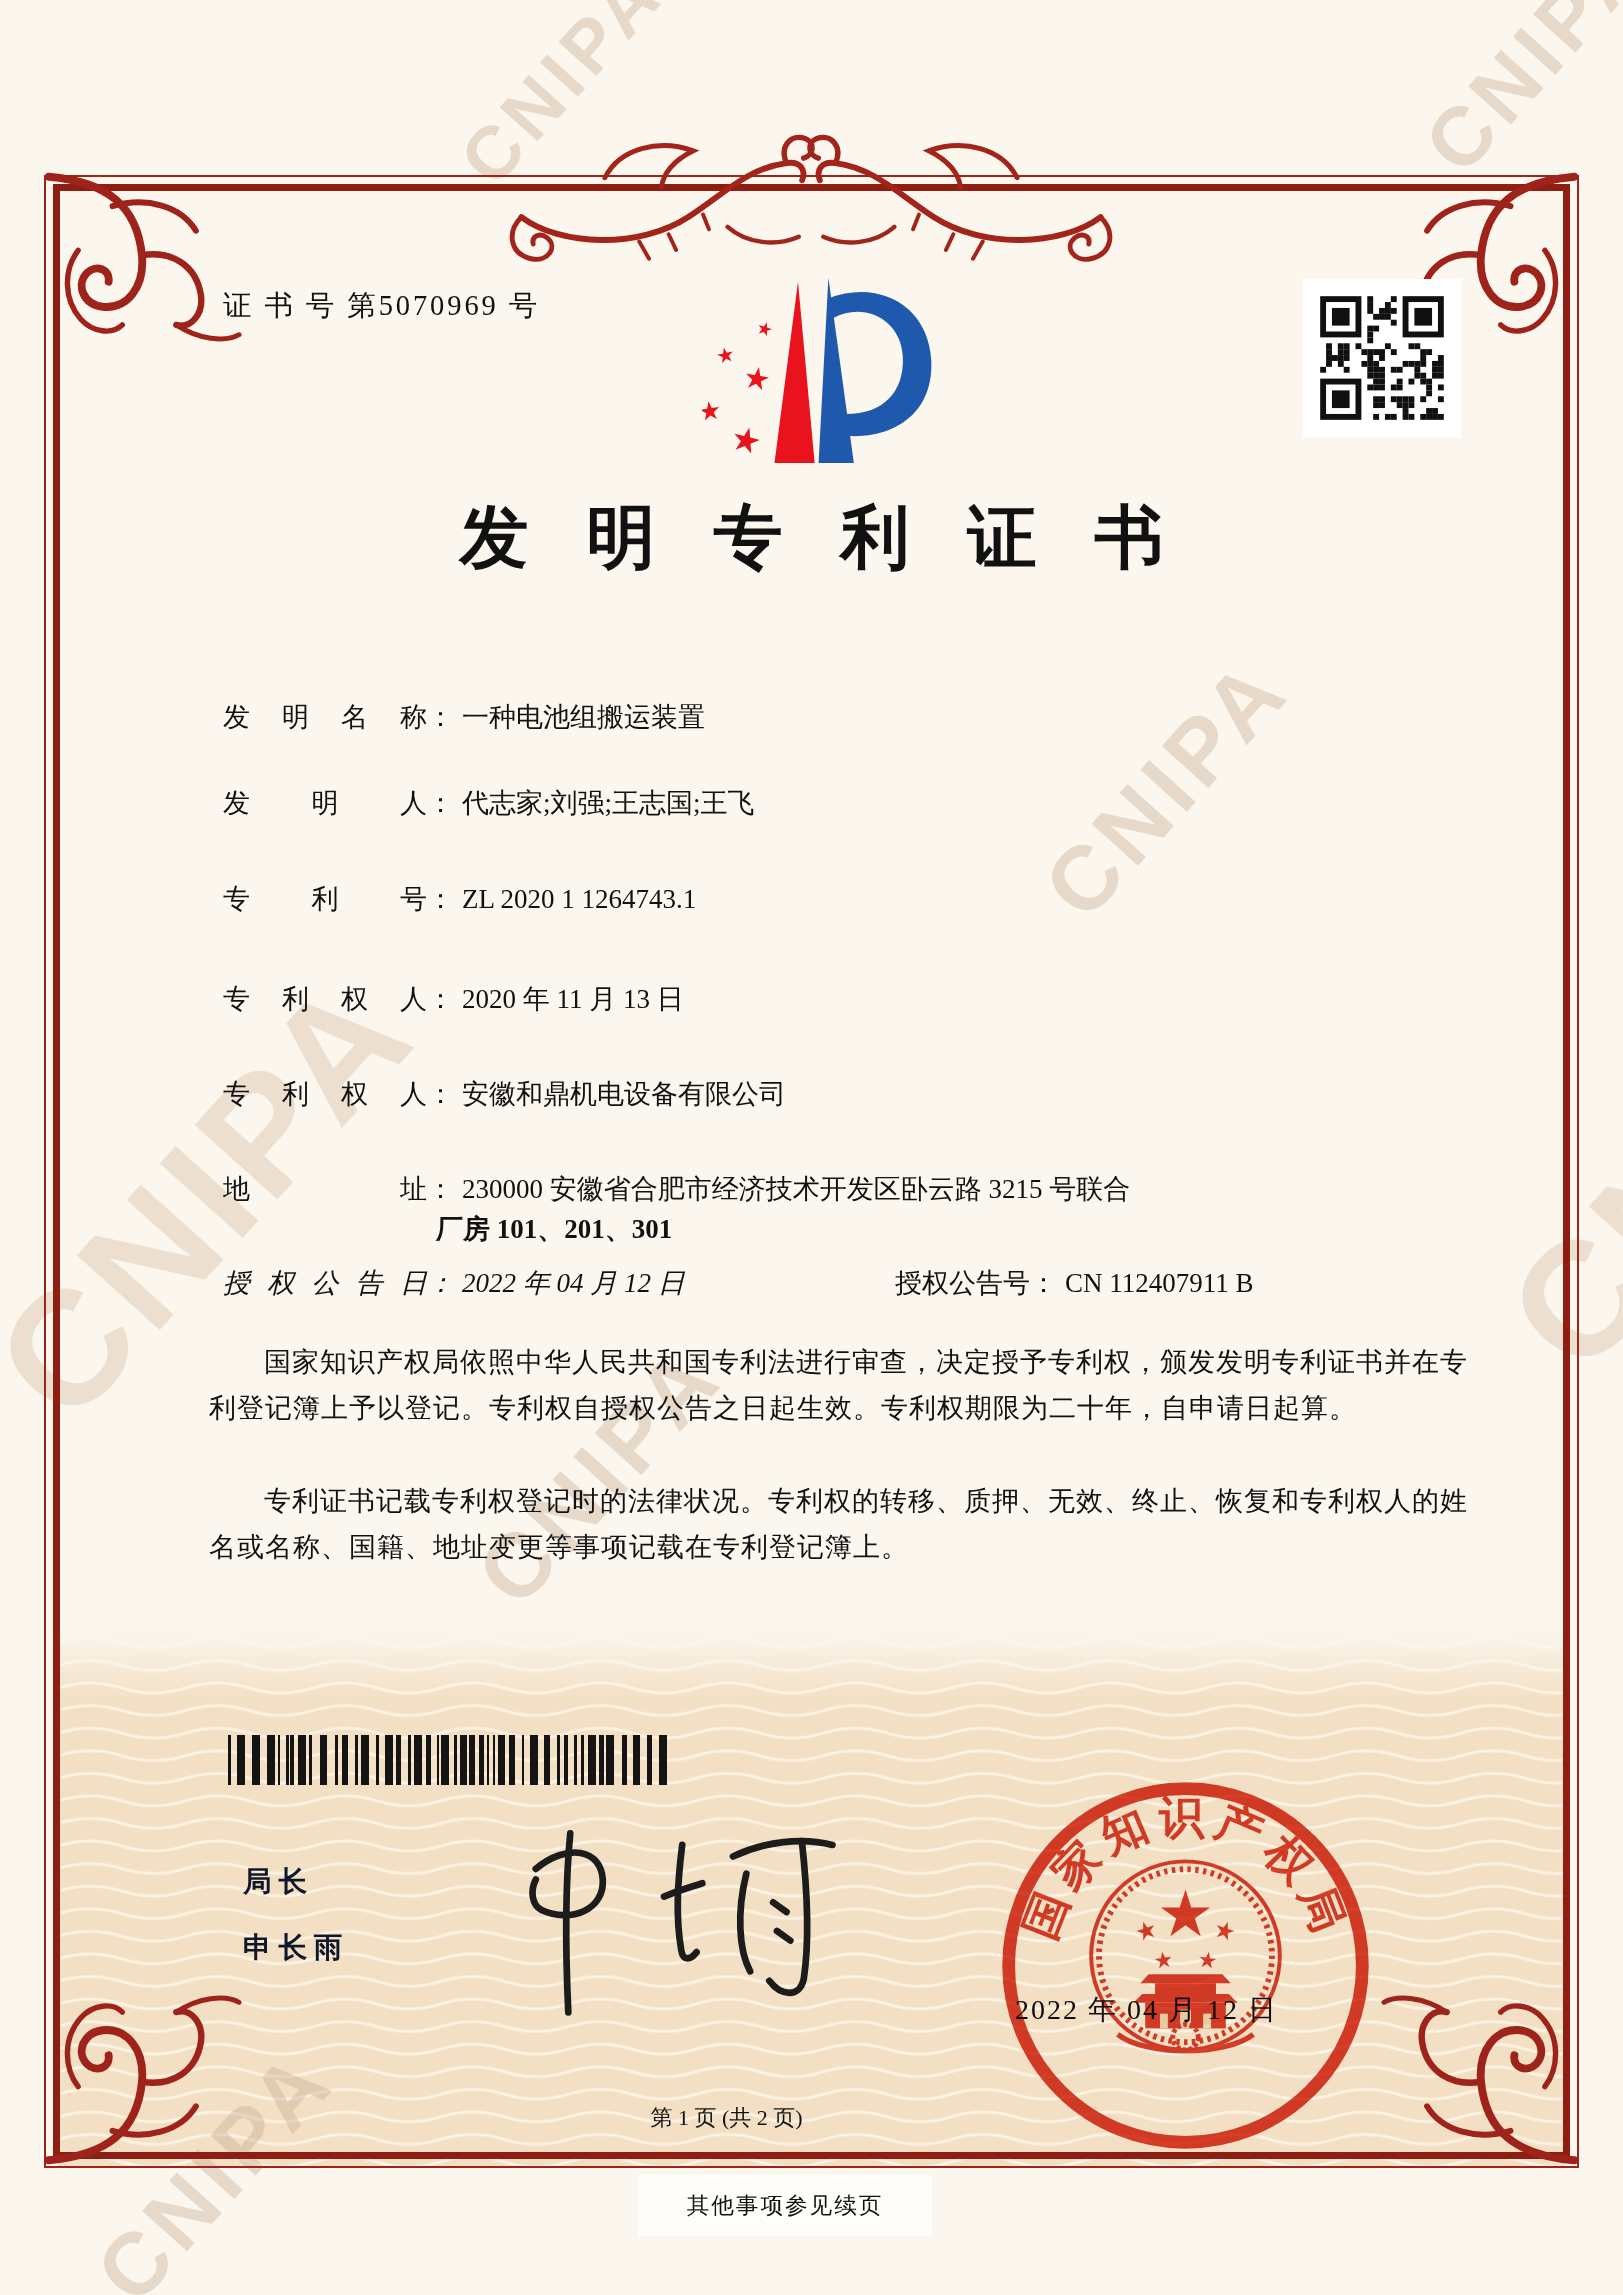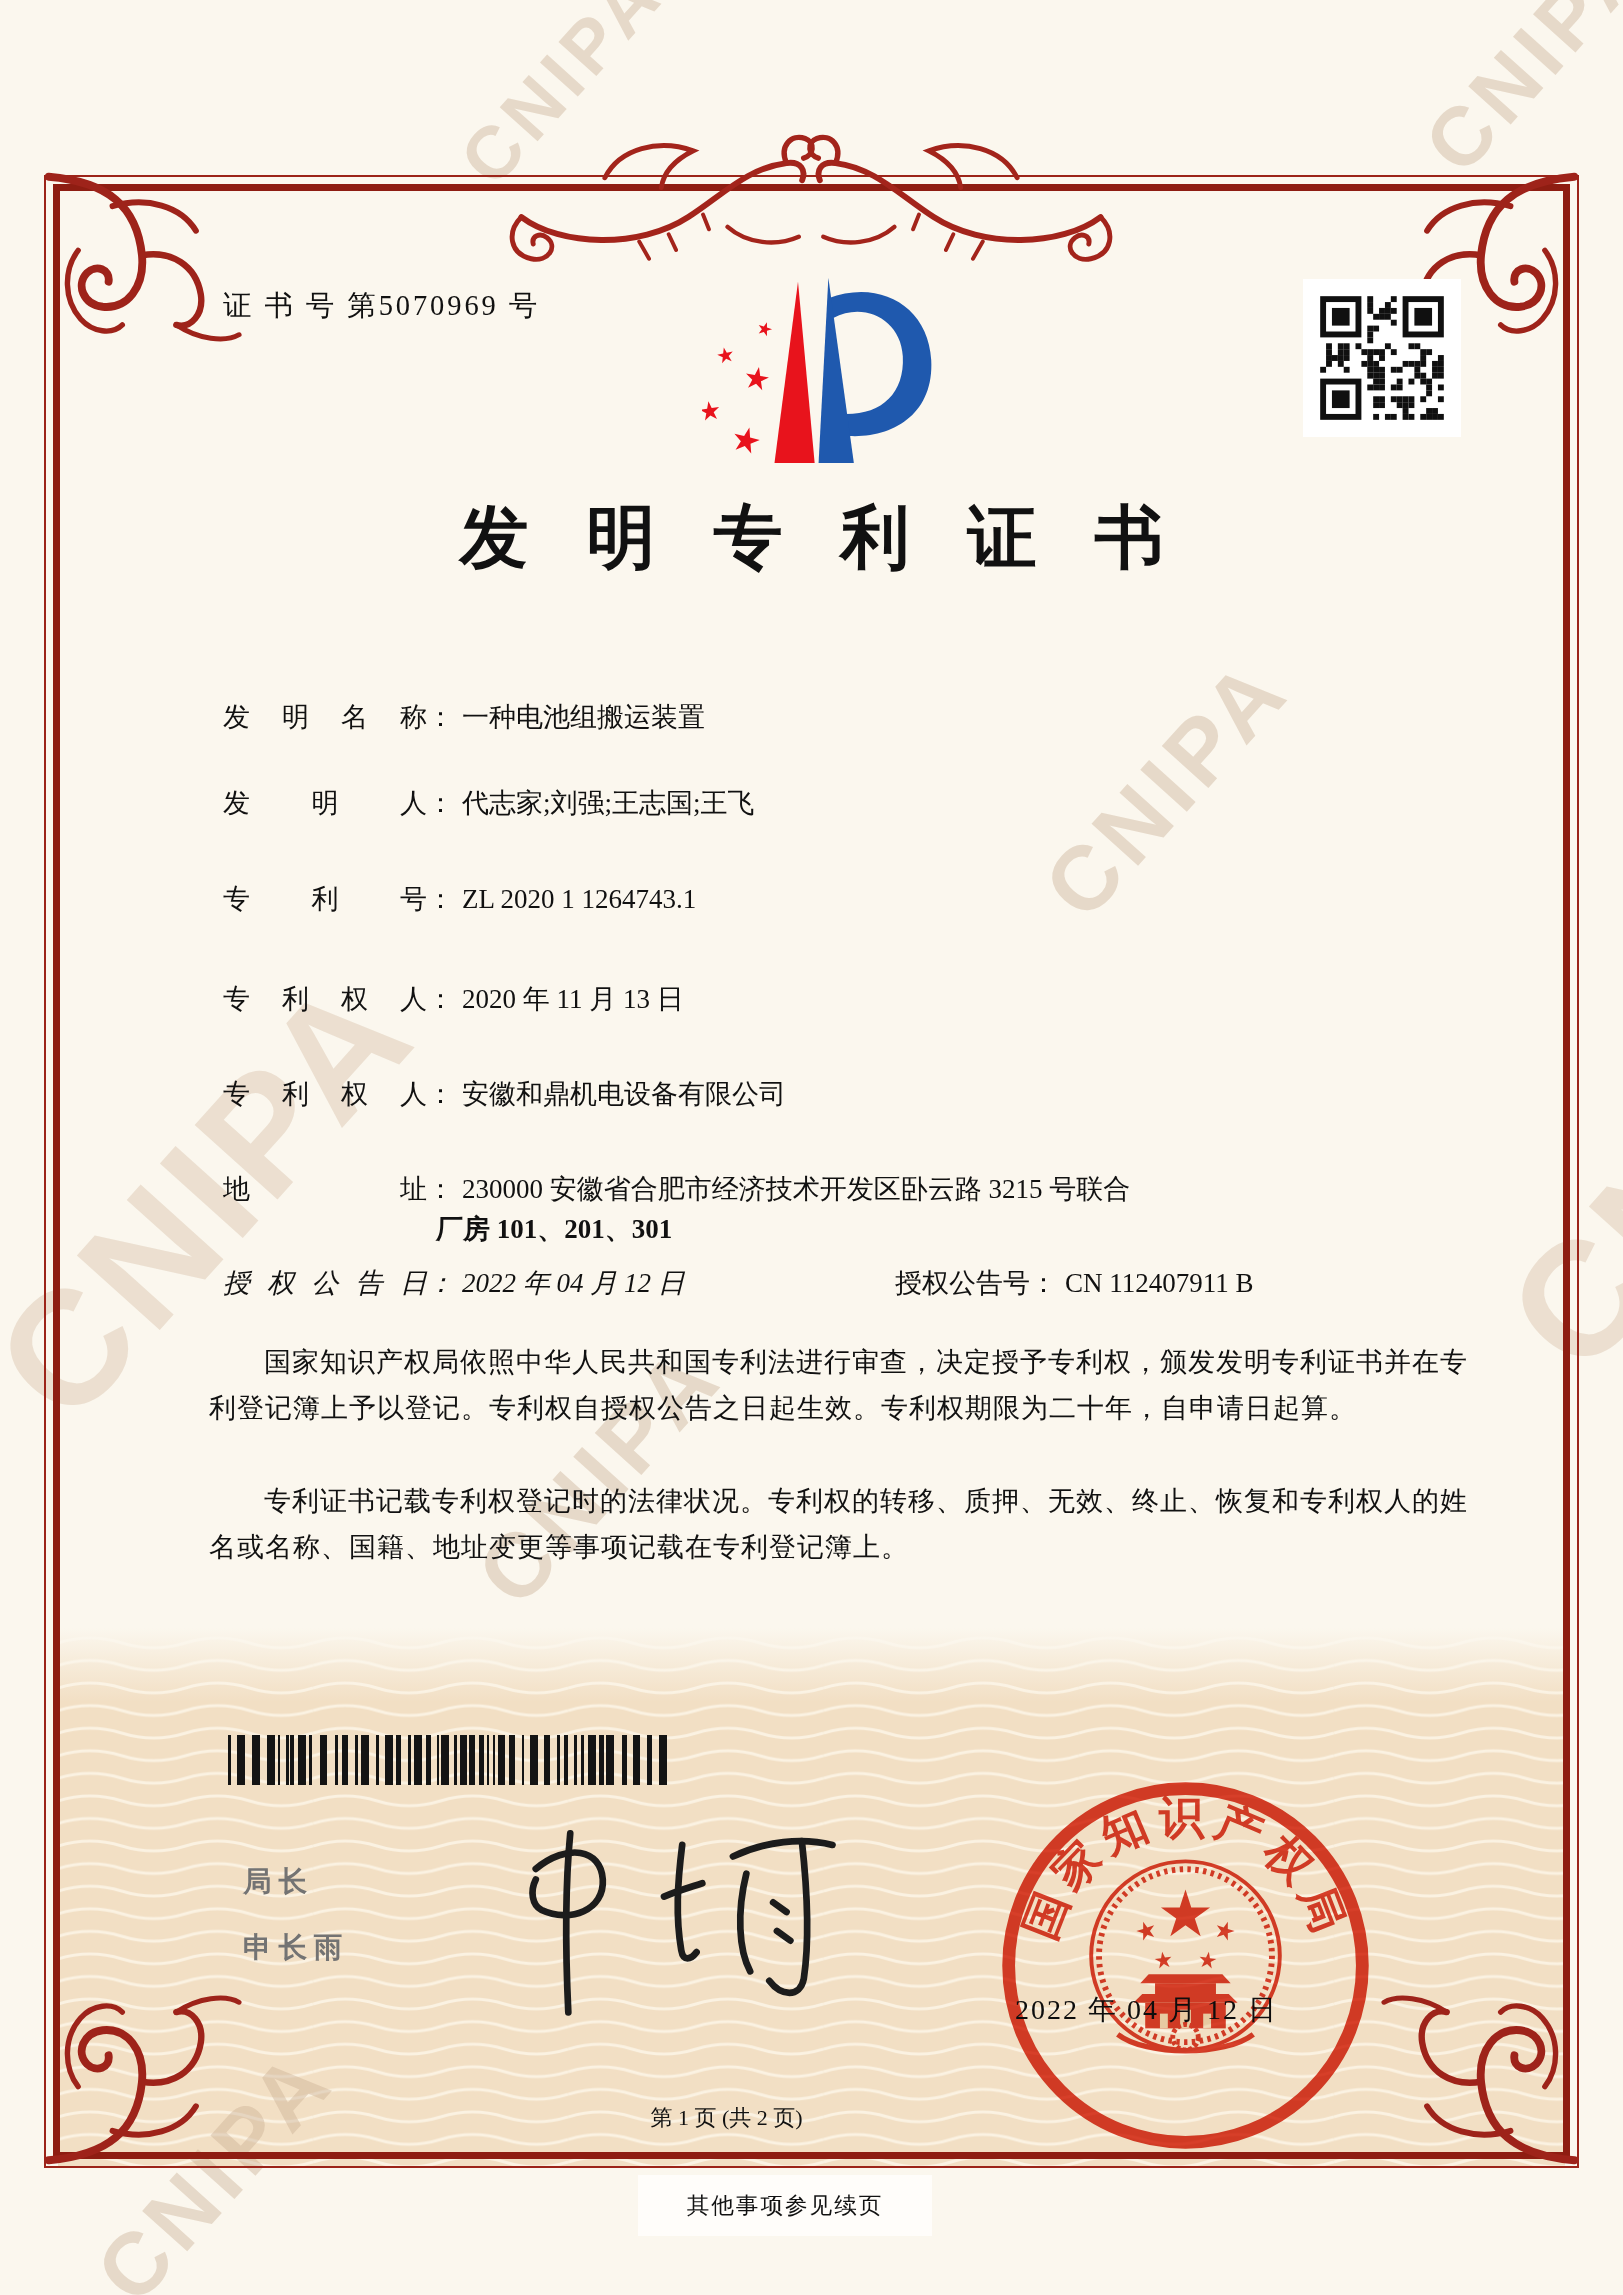--- a/index.html
+++ b/index.html
@@ -30,21 +30,21 @@
   .f-colon{display:inline-block;}
   .f-value{margin-left:7.9px;}
   .row2{position:absolute;font-size:27px;z-index:5;white-space:nowrap;}
   
   .para{position:absolute;left:209px;width:1259px;font-size:27px;line-height:46px;text-align:justify;
       text-indent:55px;letter-spacing:1px;z-index:5;}
   
   .barcode{position:absolute;left:228px;top:1735px;width:444px;height:50px;z-index:5;}
   .barcode .bar{position:absolute;top:0;bottom:0;background:#141414;}
   .officer{position:absolute;left:243px;z-index:5;font-family:"Liberation Sans","DejaVu Sans",sans-serif;
-      font-weight:bold;font-size:28.5px;letter-spacing:6.9px;color:#737373;}
+      font-weight:bold;font-size:28.5px;letter-spacing:6.9px;color:#0f172a;}
   .signature{position:absolute;left:486px;top:1816px;z-index:5;}
   .seal{position:absolute;left:989px;top:1769px;z-index:6;mix-blend-mode:multiply;opacity:.95;}
   .seal-date{position:absolute;left:1015px;top:1991px;width:442px;font-size:28px;letter-spacing:2px;
       color:#0d0d0d;z-index:7;white-space:nowrap;}
   .page-num{position:absolute;left:633px;top:2103px;width:187px;text-align:center;font-size:22px;z-index:5;}
   .note-box{position:absolute;left:638px;top:2175px;width:294px;height:61px;background:#fffdfa;z-index:5;
       text-align:center;line-height:61px;font-size:22.6px;letter-spacing:2px;}
 </style>
 </head>
 <body>

